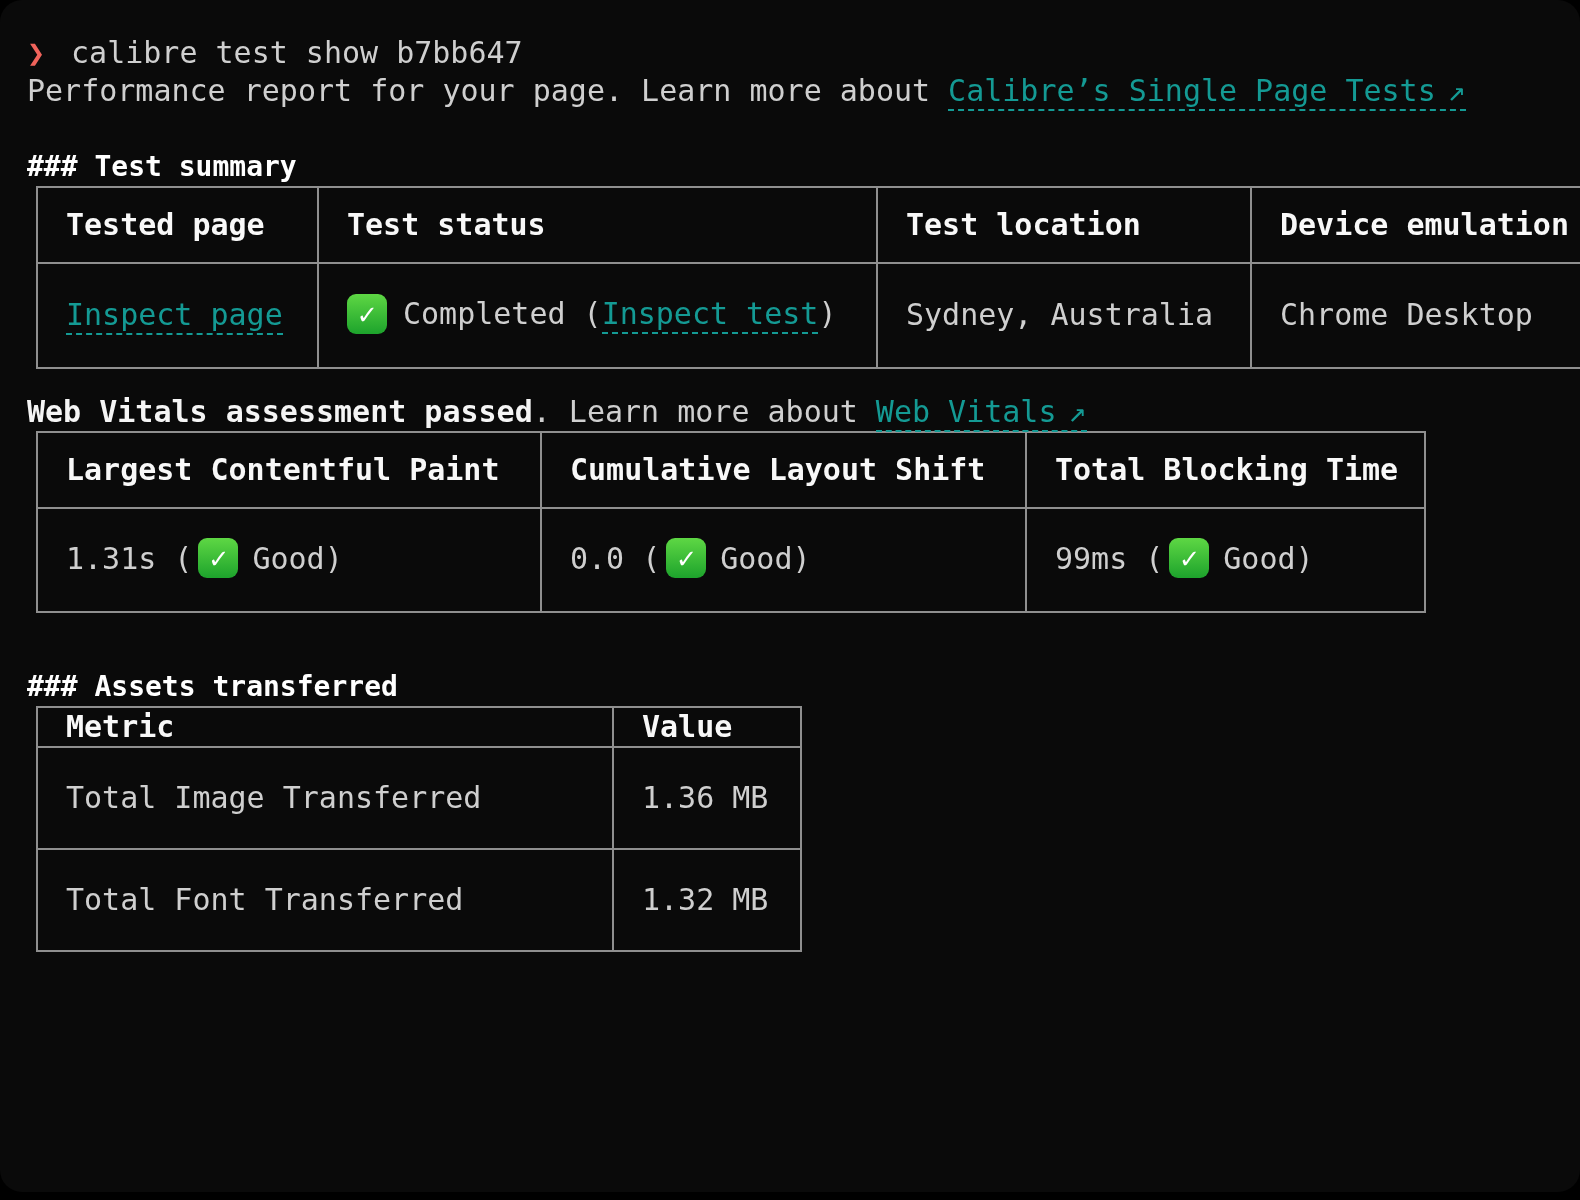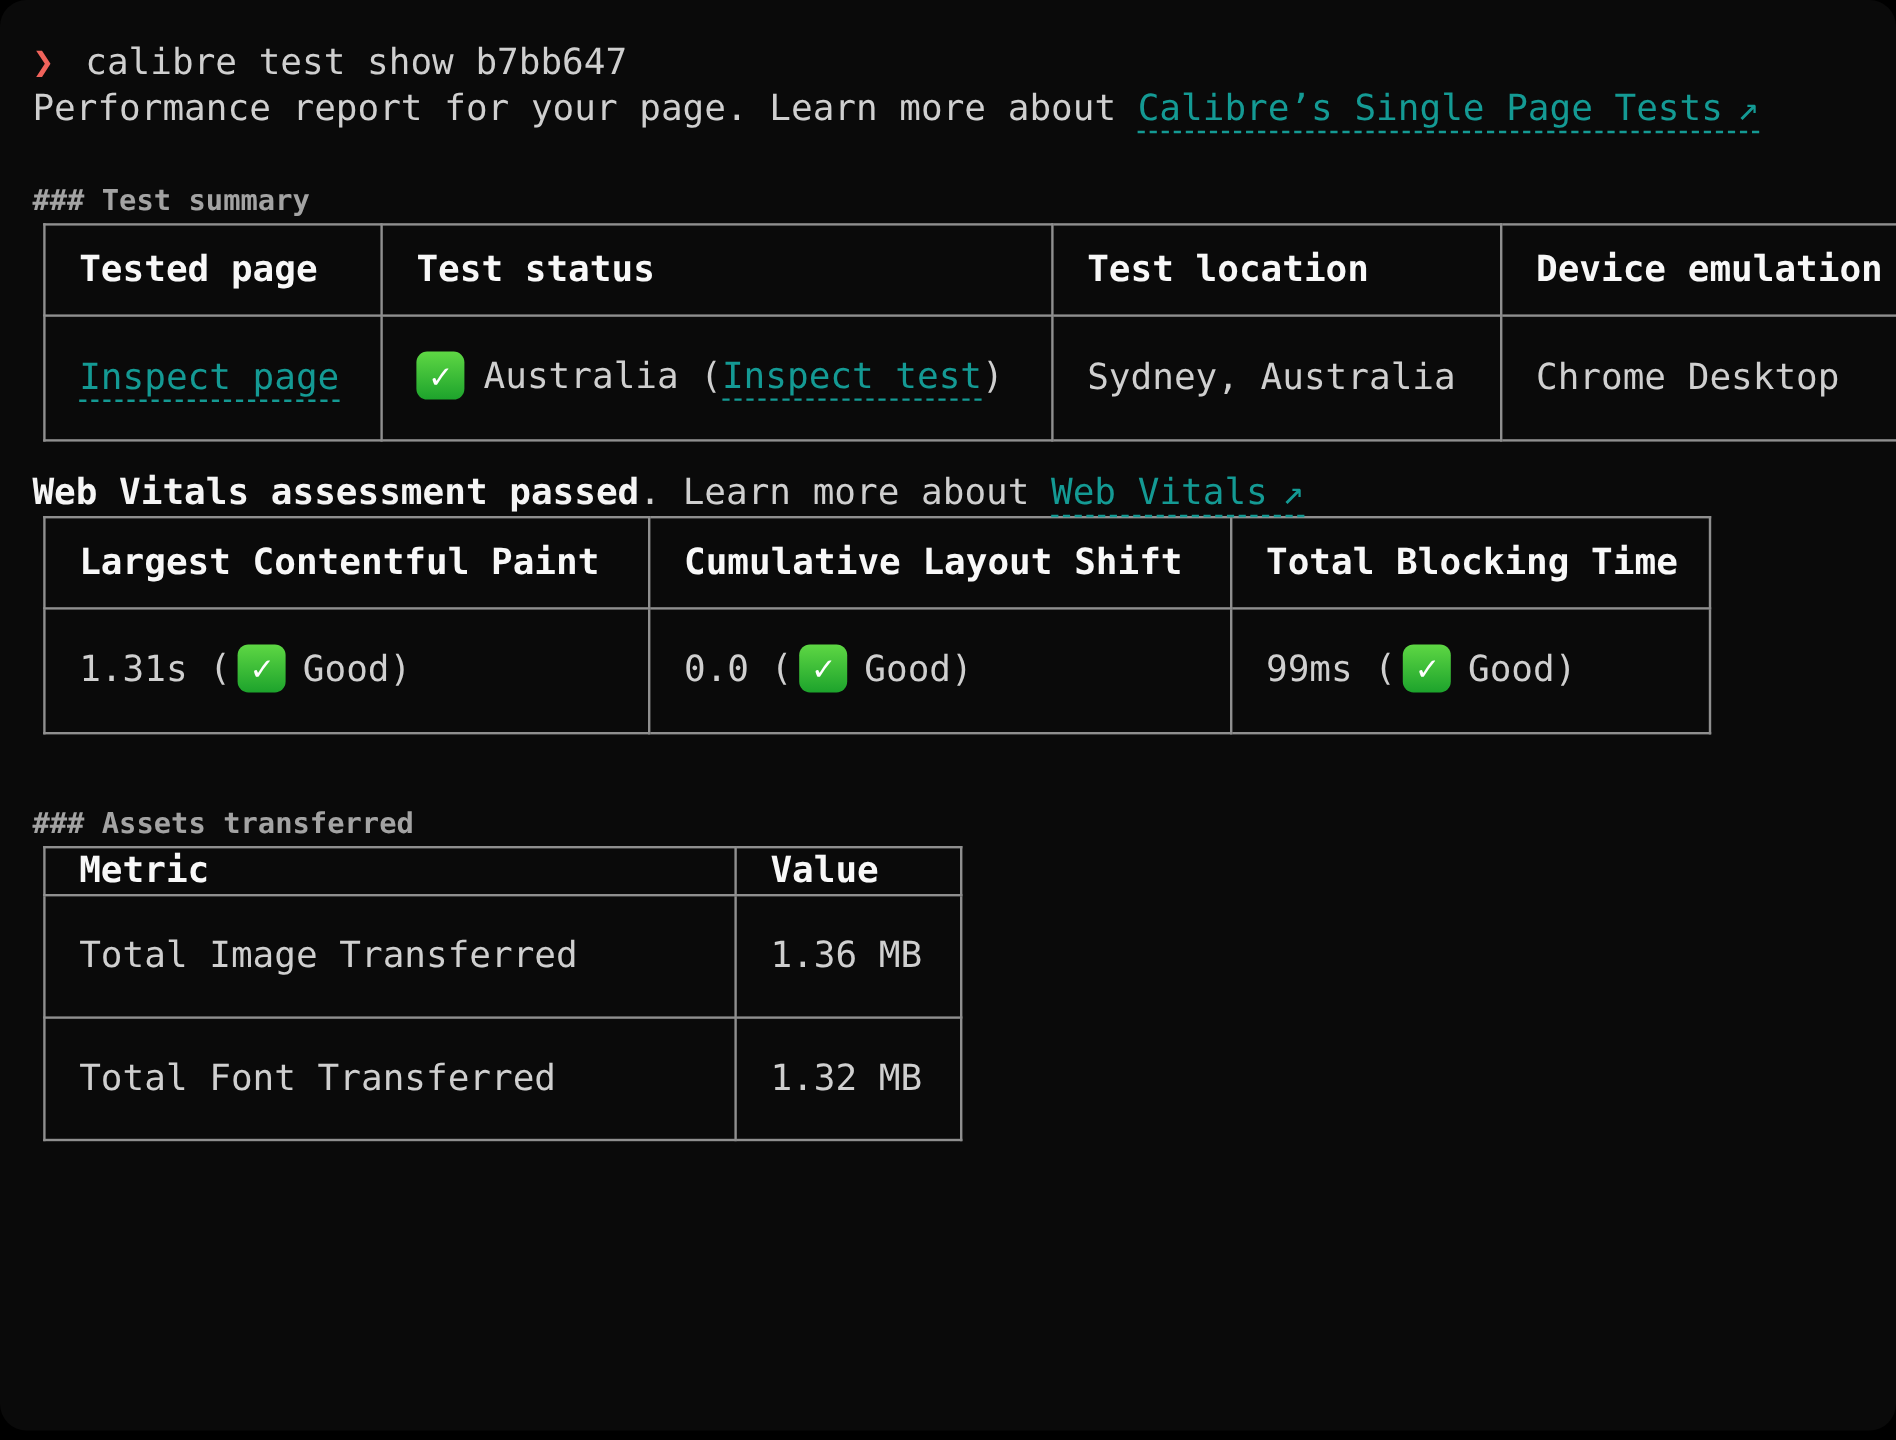--- a/index.html
+++ b/index.html
@@ -23,23 +23,23 @@
     line-height: 38px;
     color: #cfcfcf;
   }
   .line { white-space: nowrap; }
   .prompt {
     color: #f0635b;
     font-weight: bold;
     margin-right: 26px;
   }
   .md-heading {
-    color: #a3a3a3;
-    font-weight: bold;
-    font-size: 24px;
+    color: #ffffff;
+    font-weight: bold;
+    font-size: 28px;
     line-height: 38px;
     margin: 38px 0 0 0;
     white-space: nowrap;
   }
   .h-gap-lg { margin-top: 55px; }
   .bold-white { color: #f5f5f5; font-weight: bold; }
   .t-link {
     color: #149a94;
     text-decoration: none;
     border-bottom: 2px dashed #149a94;
@@ -127,21 +127,21 @@
       </tr>
     </thead>
     <tbody>
       <tr>
         <td>
           <a class="t-link">Inspect page</a>
         </td>
         <td>
           <span class="check mr">
               <span>✓</span>
-            </span><span>Australia</span><span class="sp">(</span><a class="t-link">Inspect test</a><span>)</span>
+            </span><span>Completed</span><span class="sp">(</span><a class="t-link">Inspect test</a><span>)</span>
         </td>
         <td>Sydney, Australia</td>
         <td>Chrome Desktop</td>
       </tr>
     </tbody>
   </table>
 
 
   <div class="para">
     <span class="bold-white">Web Vitals assessment passed</span><span>. Learn more about</span><a class="t-link sp"><span>Web Vitals</span><span class="arrow">↗</span></a>

